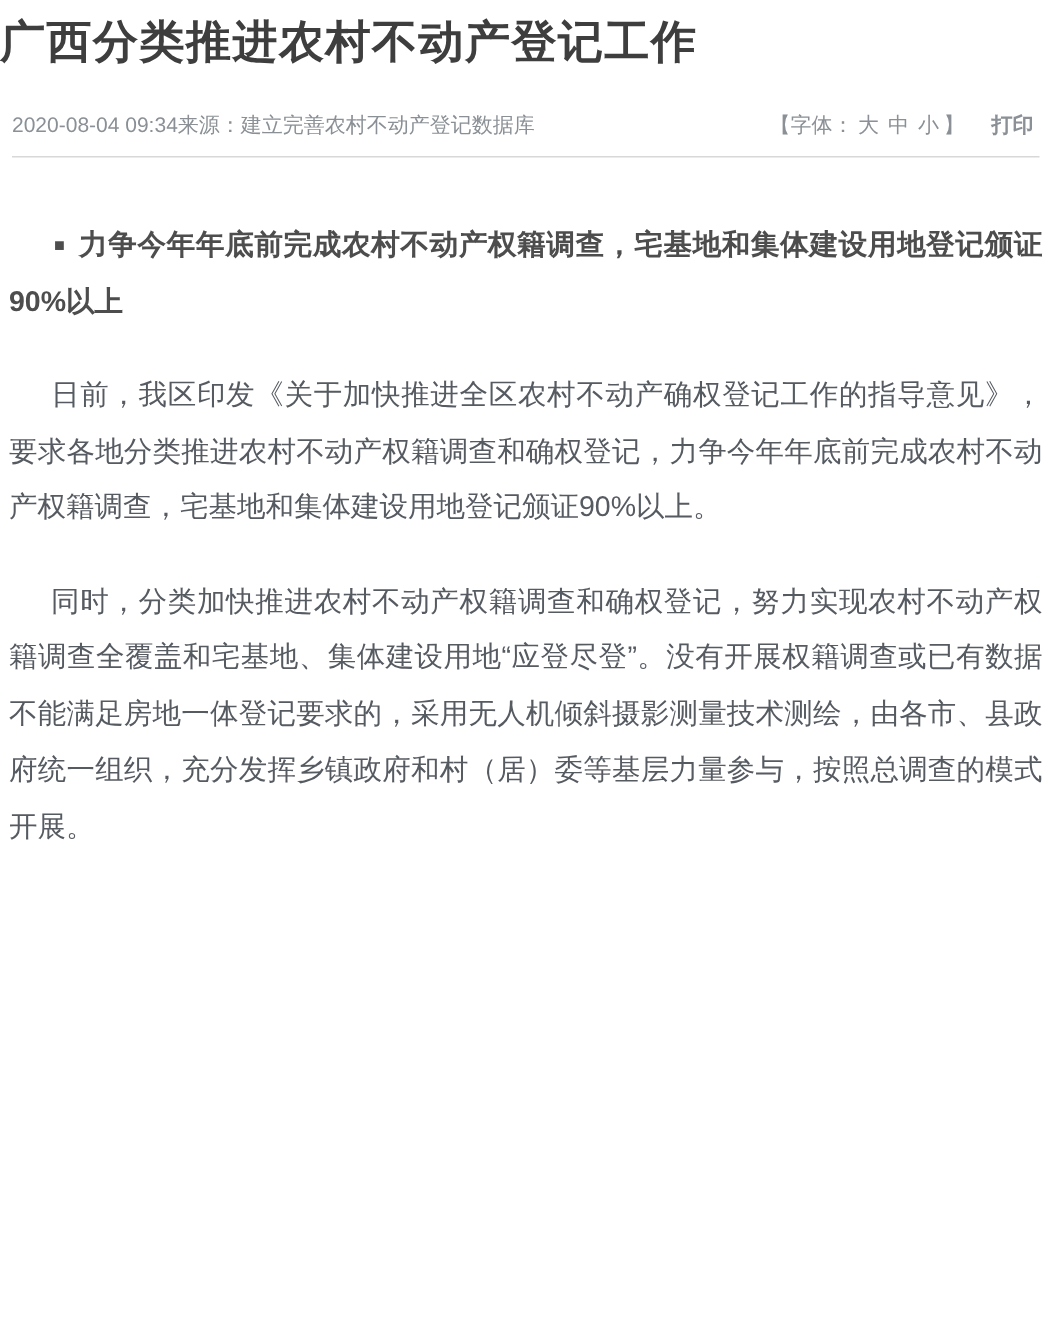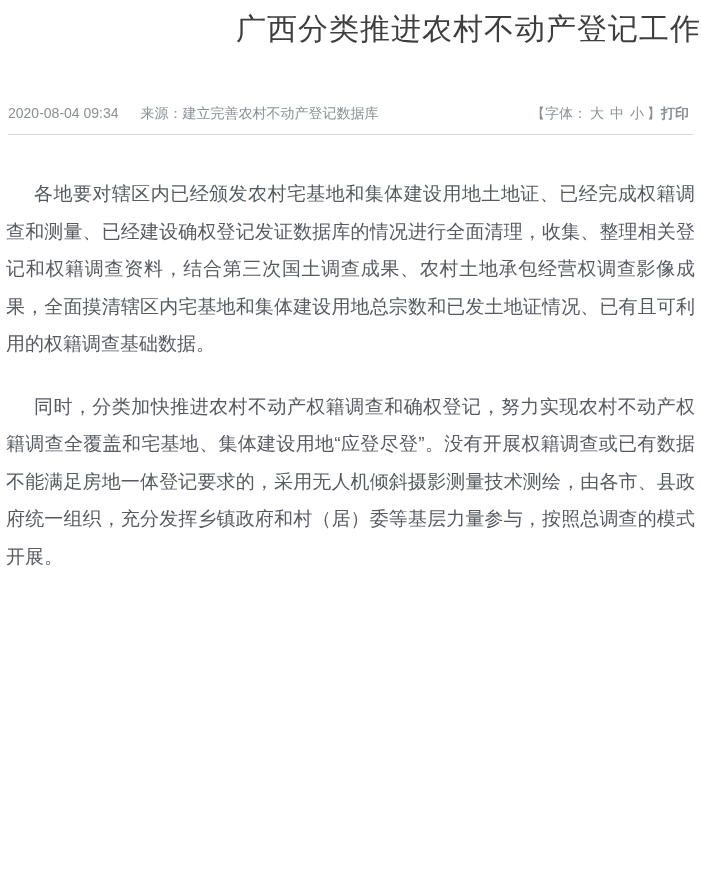--- a/index.html
+++ b/index.html
@@ -11,44 +11,43 @@
   .page {
     width: 701px;
     min-height: 878px;
     background: #ffffff;
     box-sizing: border-box;
     overflow: hidden;
   }
   .article-title {
     margin: 0;
     padding-top: 10px;
-    text-align: right;
+    text-align: left;
     font-size: 30px;
-    font-weight: normal;
+    font-weight: bold;
     letter-spacing: 1px;
     color: #3e3e3e;
     line-height: 38px;
   }
   .meta-row {
     display: flex;
     justify-content: space-between;
     align-items: flex-end;
     margin-top: 27px;
     padding: 0 12px 0 8px;
     font-size: 14px;
     color: #8a9095;
     white-space: nowrap;
   }
   .meta-left {
     display: flex;
-    gap: 22px;
   }
   .meta-right {
     display: flex;
-    margin-top: 30px;
+    gap: 18px;
   }
   .font-ctrl {
     color: #8a9095;
   }
   .font-size-link {
     cursor: pointer;
     margin: 0 3px;
   }
   .print-link {
     cursor: pointer;
@@ -98,22 +97,23 @@
         <span>【字体：</span><span class="font-size-link">大</span><span class="font-size-link">中</span><span class="font-size-link">小</span><span>】</span>
       </span>
       <span class="print-link">打印</span>
     </div>
   </div>
 
   <hr class="divider">
 
   <div class="article-body">
 
+    <p class="highlight"><span class="bullet-square">■</span><span>力争今年年底前完成农村不动产权籍调查，宅基地和集体建设用地登记颁证90%以上</span></p>
 
 
+    <p>日前，我区印发《关于加快推进全区农村不动产确权登记工作的指导意见》，要求各地分类推进农村不动产权籍调查和确权登记，力争今年年底前完成农村不动产权籍调查，宅基地和集体建设用地登记颁证90%以上。</p>
 
-    <p>各地要对辖区内已经颁发农村宅基地和集体建设用地土地证、已经完成权籍调查和测量、已经建设确权登记发证数据库的情况进行全面清理，收集、整理相关登记和权籍调查资料，结合第三次国土调查成果、农村土地承包经营权调查影像成果，全面摸清辖区内宅基地和集体建设用地总宗数和已发土地证情况、已有且可利用的权籍调查基础数据。</p>
 
     <p>同时，分类加快推进农村不动产权籍调查和确权登记，努力实现农村不动产权籍调查全覆盖和宅基地、集体建设用地“应登尽登”。没有开展权籍调查或已有数据不能满足房地一体登记要求的，采用无人机倾斜摄影测量技术测绘，由各市、县政府统一组织，充分发挥乡镇政府和村（居）委等基层力量参与，按照总调查的模式开展。</p>
 
   </div>
 
 </div>
 
 </body></html>

